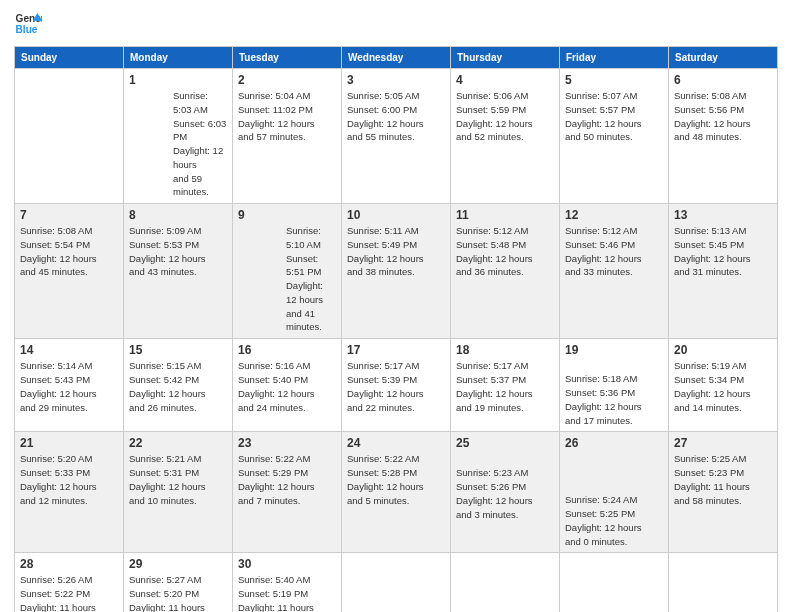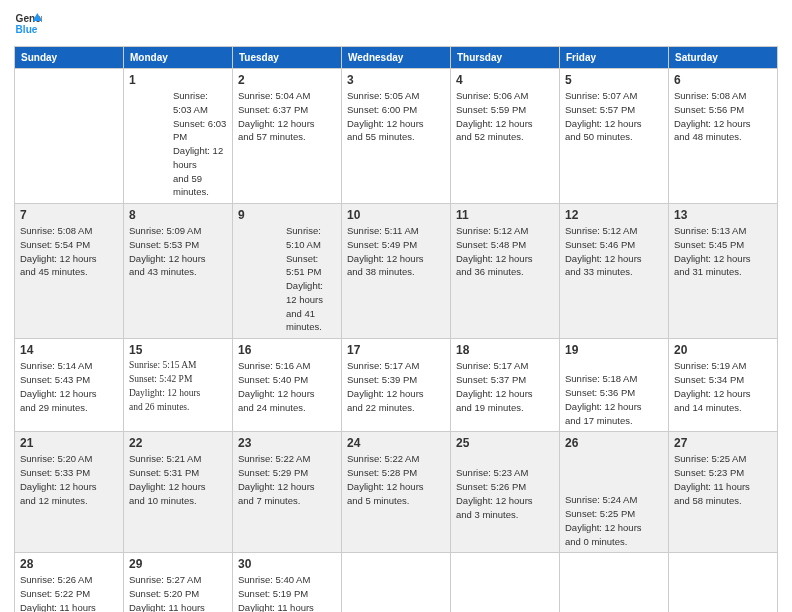--- a/index.html
+++ b/index.html
@@ -124,21 +124,21 @@
           <td>
             <span class="day-num">1</span>
             <div class="cell-info" style="white-space: pre-line; margin-left: 44px;">Sunrise: 5:03 AM
 Sunset: 6:03 PM
 Daylight: 12 hours
 and 59 minutes.</div>
           </td>
           <td>
             <span class="day-num">2</span>
             <div class="cell-info" style="white-space: pre-line;">Sunrise: 5:04 AM
-Sunset: 6:37 PM
+Sunset: 11:02 PM
 Daylight: 12 hours
 and 57 minutes.</div>
           </td>
           <td>
             <span class="day-num">3</span>
             <div class="cell-info" style="white-space: pre-line;">Sunrise: 5:05 AM
 Sunset: 6:00 PM
 Daylight: 12 hours
 and 55 minutes.</div>
           </td>
@@ -218,21 +218,21 @@
         <tr class="row-white">
           <td>
             <span class="day-num">14</span>
             <div class="cell-info" style="white-space: pre-line;">Sunrise: 5:14 AM
 Sunset: 5:43 PM
 Daylight: 12 hours
 and 29 minutes.</div>
           </td>
           <td>
             <span class="day-num">15</span>
-            <div class="cell-info" style="white-space: pre-line; font-family: Liberation Serif, serif;">Sunrise: 5:15 AM
+            <div class="cell-info" style="white-space: pre-line;">Sunrise: 5:15 AM
 Sunset: 5:42 PM
 Daylight: 12 hours
 and 26 minutes.</div>
           </td>
           <td>
             <span class="day-num">16</span>
             <div class="cell-info" style="white-space: pre-line;">Sunrise: 5:16 AM
 Sunset: 5:40 PM
 Daylight: 12 hours
 and 24 minutes.</div>

